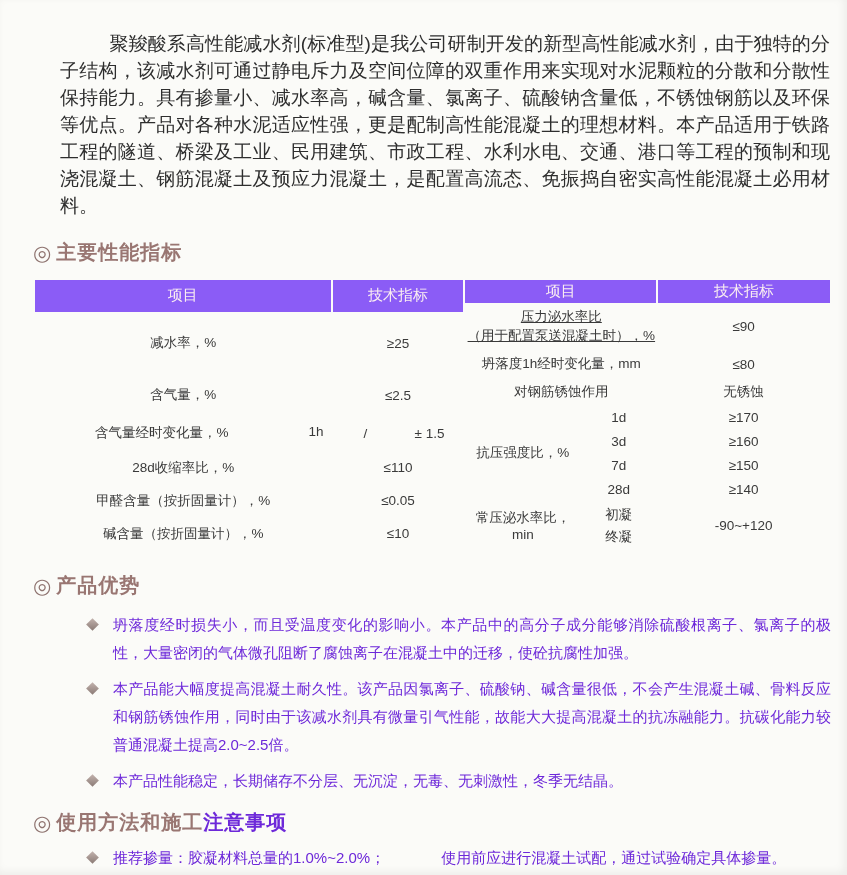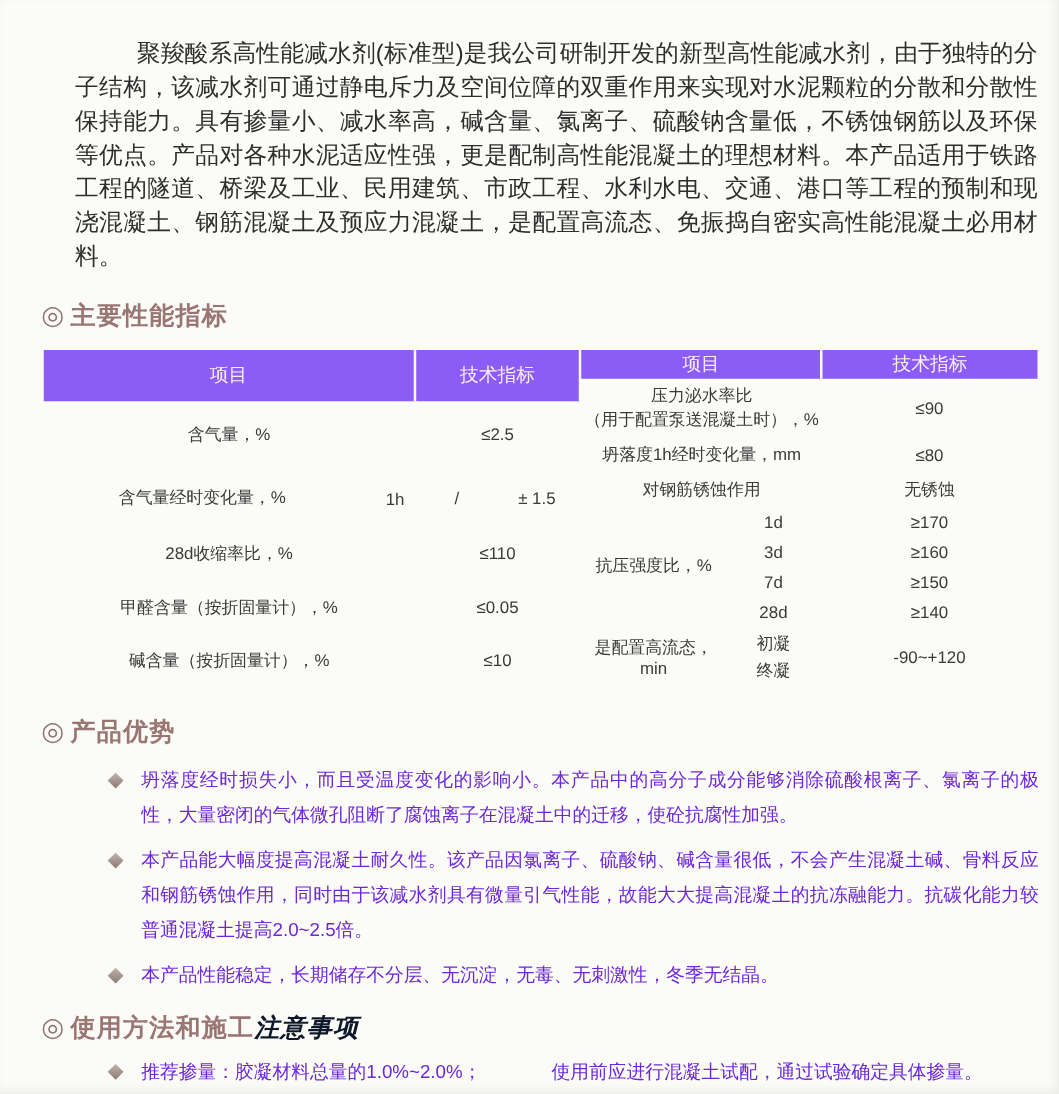--- a/index.html
+++ b/index.html
@@ -16,35 +16,35 @@
     font-size:19px; line-height:27px; color:#2e2e2e;
     text-align:justify; text-indent:2.6em;
   }
   
   h2.sec {
     margin:20px 0 0 33px;
     font-size:20px; font-weight:bold; color:#997672;
     letter-spacing:1px; display:flex; align-items:center;
   }
   h2.sec .ring { font-weight:normal; font-size:21px; margin-right:4px; color:#8f7470; }
-  h2.sec .fade { color:#0f172a;font-style:italic; }
+  h2.sec .fade { color:#6d28d9; }
   
   .spec-table { display:flex; margin:14px 17px 0 35px; }
   table { border-collapse:collapse; table-layout:fixed; }
   td {
     text-align:center; vertical-align:middle;
     font-size:13.5px; color:#3a3a3a; padding:0 2px;
   }
   tr.head td {
     background:#8b5cf6; color:#fbeff1; font-size:15px; height:23px;
     border-right:2px solid #fbfbf8;
   }
   table.tright tr.head td:last-child { border-right:none; }
-  .lblline { line-height:19px; }
-  .splitL { display:flex; justify-content:space-between; align-items:flex-end; padding:0 6px 0 58px; }
+  .lblline { line-height:19px;text-decoration:underline; }
+  .splitL { display:flex; justify-content:space-between; align-items:flex-start; padding:0 6px 0 58px; }
   .splitR { display:flex; justify-content:space-between; align-items:center; padding:0 18px 0 30px; }
   .stack div { line-height:22px; }
   
   .bullet { display:flex; align-items:flex-start; margin:8px 16px 8px 88px; }
   .bullet .dia {
     flex:0 0 9px; width:9px; height:9px; margin:9px 16px 0 0;
     background:linear-gradient(135deg,#c3b3ae 0%,#8a7a75 100%);
     transform:rotate(45deg);
   }
   .bullet p { font-size:15px; line-height:28px; text-align:justify; color:#6d28d9; flex:1; }
@@ -66,20 +66,24 @@
 
     <table class="tleft">
       <colgroup>
           <col style="width:297px">
           <col style="width:133px">
         </colgroup>
       <tbody>
           <tr class="head">
         <td>项目</td>
         <td>技术指标</td>
+      </tr>
+      <tr style="height:46px">
+        <td>减水率，%</td>
+        <td>≥25</td>
       </tr>
       <tr style="height:30px">
         <td>含气量，%</td>
         <td>≤2.5</td>
       </tr>
       <tr style="height:26px">
         <td>
           <div class="splitL">
             <span>含气量经时变化量，%</span>
             <span>1h</span>
@@ -144,21 +148,21 @@
       </tr>
       <tr style="height:24px">
         <td>7d</td>
         <td>≥150</td>
       </tr>
       <tr style="height:24px">
         <td>28d</td>
         <td>≥140</td>
       </tr>
       <tr style="height:49px">
-        <td>是配置高流态，min</td>
+        <td>常压泌水率比，min</td>
         <td class="stack">
           <div>初凝</div>
           <div>终凝</div>
         </td>
         <td>-90~+120</td>
       </tr>
     </tbody>
       </table>
   </div>
 

